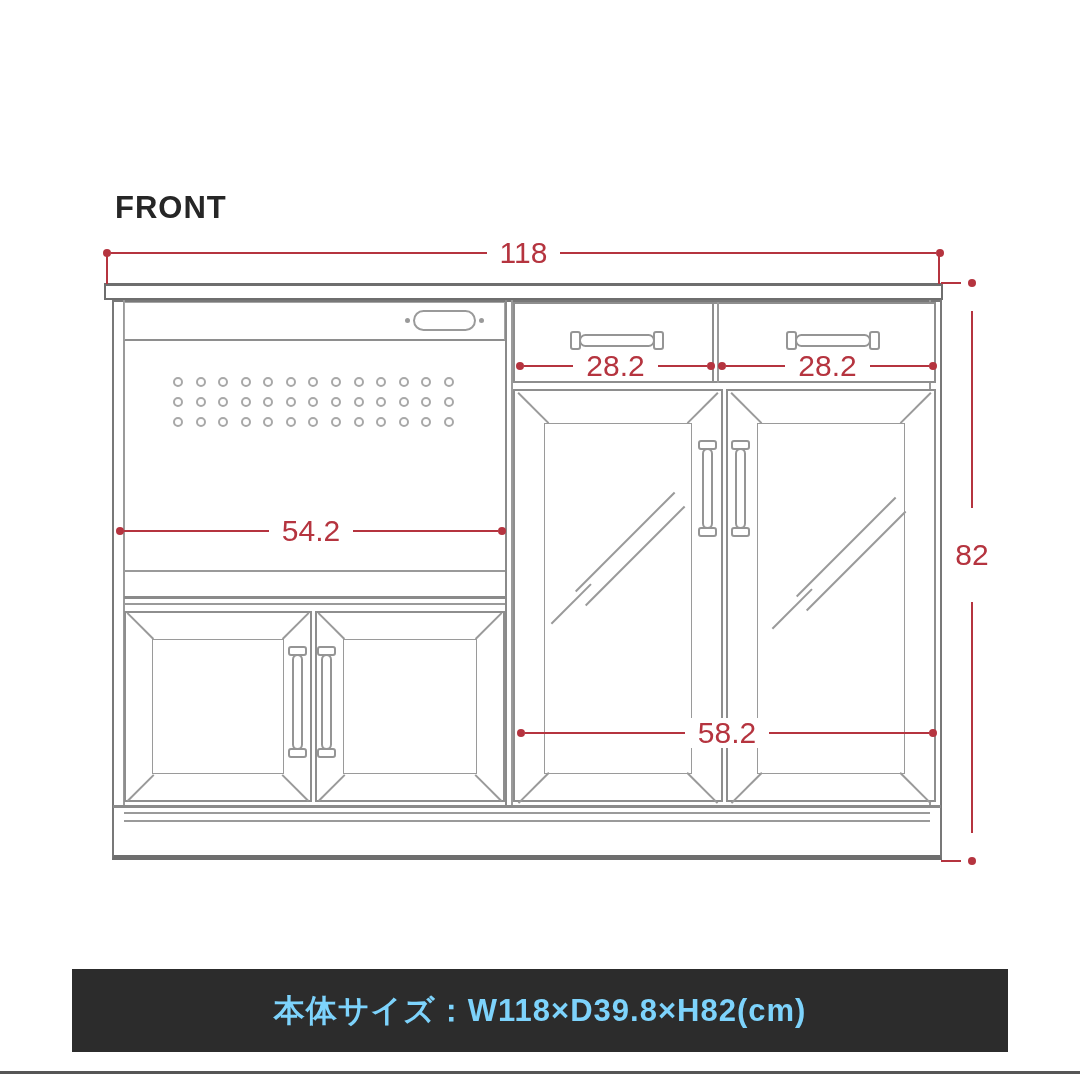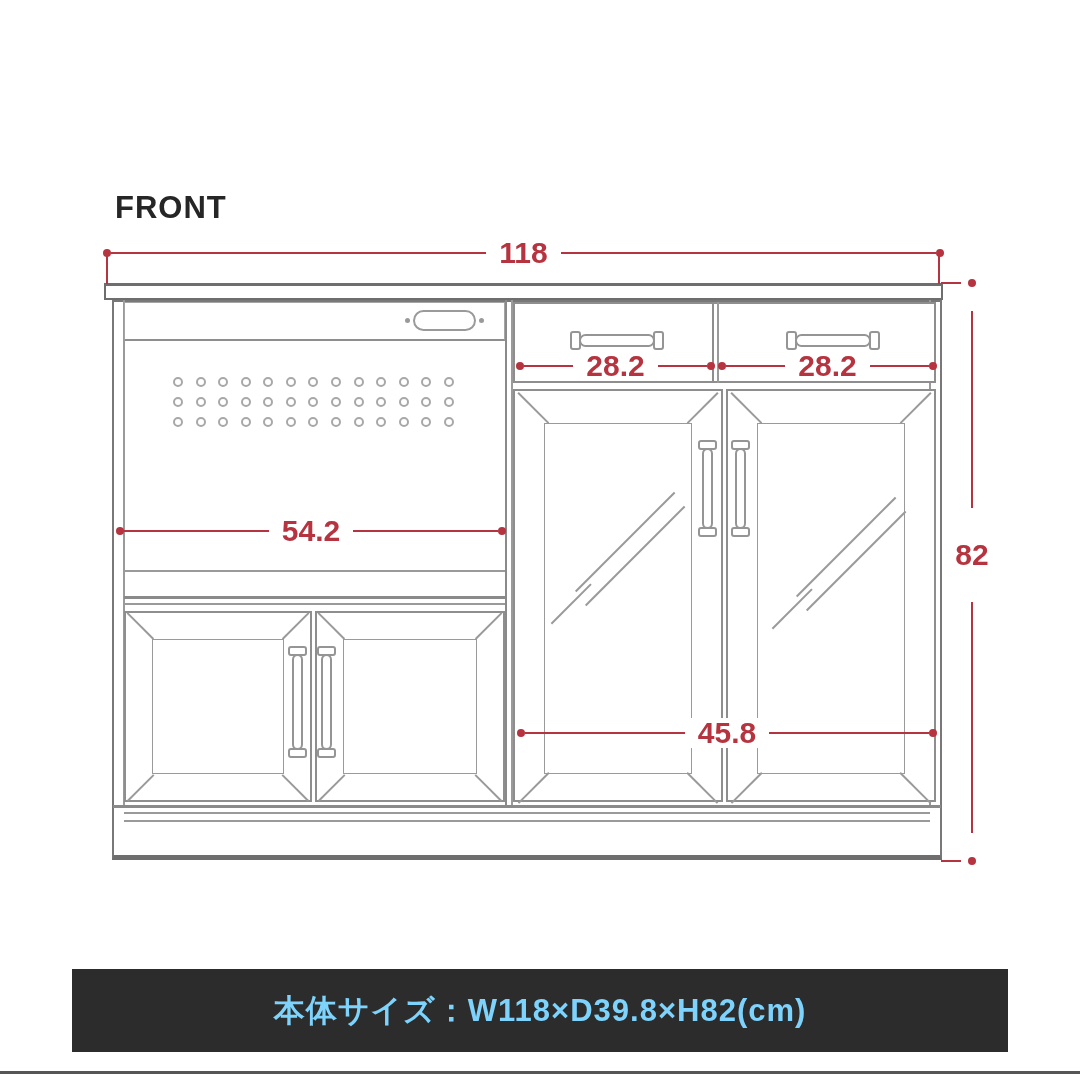--- a/index.html
+++ b/index.html
@@ -55,21 +55,21 @@
   .shine{position:absolute;height:1.5px;background:#9a9a9a;transform:rotate(-45deg);}
   
   .h-handle{position:absolute;display:flex;align-items:center;}
   .h-cap{width:11px;height:19px;border:2px solid #959595;border-radius:3px;background:#fff;box-sizing:border-box;}
   .h-bar{flex:1;height:13px;border:2px solid #959595;border-radius:7px;margin:0 -2px;background:#fff;box-sizing:border-box;}
   .v-handle{position:absolute;display:flex;flex-direction:column;align-items:center;}
   .v-cap{width:19px;height:10px;border:2px solid #959595;border-radius:3px;background:#fff;box-sizing:border-box;}
   .v-bar{flex:1;width:11px;border:2px solid #959595;border-radius:6px;margin:-2px 0;background:#fff;box-sizing:border-box;}
   
   .dim{position:absolute;display:flex;align-items:center;color:var(--red,#b5343f);
-       font-size:30px;font-weight:700;line-height:1;z-index:5;}
+       font-size:30px;font-weight:400;line-height:1;z-index:5;}
   .dim .seg{flex:1;height:2px;background:var(--red,#b5343f);}
   .dim .dot{width:8px;height:8px;border-radius:50%;background:var(--red,#b5343f);flex:0 0 auto;}
   .dim .lbl{padding:0 13px;background:#fff;}
   .dim.dim-v{flex-direction:column;}
   .dim.dim-v .seg{width:2px;height:auto;}
   .dim.dim-v .seg.short{flex:0.85;}
   .dim.dim-v .lbl{padding:8px 2px;}
   .ext{position:absolute;background:var(--red,#b5343f);z-index:4;}
   
   .footer-bar{position:absolute;left:72px;top:969px;width:936px;height:83px;background:var(--footer,#2c2c2c);
@@ -239,21 +239,21 @@
   </div>
   <div class="v-handle" style="left:731px;top:440px;width:19px;height:97px;">
     <span class="v-cap"></span>
     <span class="v-bar"></span>
     <span class="v-cap"></span>
   </div>
 
   <div class="dim" style="left:517px;top:719px;width:420px;height:28px;">
     <span class="dot"></span>
     <span class="seg"></span>
-    <span class="lbl">45.8</span>
+    <span class="lbl">58.2</span>
     <span class="seg"></span>
     <span class="dot"></span>
   </div>
 
   <div class="hline" style="left:113px;top:805px;width:828px;height:2.5px;background:#8a8a8a;"></div>
   <div class="hline" style="left:124px;top:812px;width:806px;height:1.5px;"></div>
   <div class="hline" style="left:124px;top:820px;width:806px;height:1.5px;"></div>
 
   <div class="dim dim-v" style="left:952px;top:279px;width:40px;height:586px;gap:24px;">
     <span class="dot"></span>

